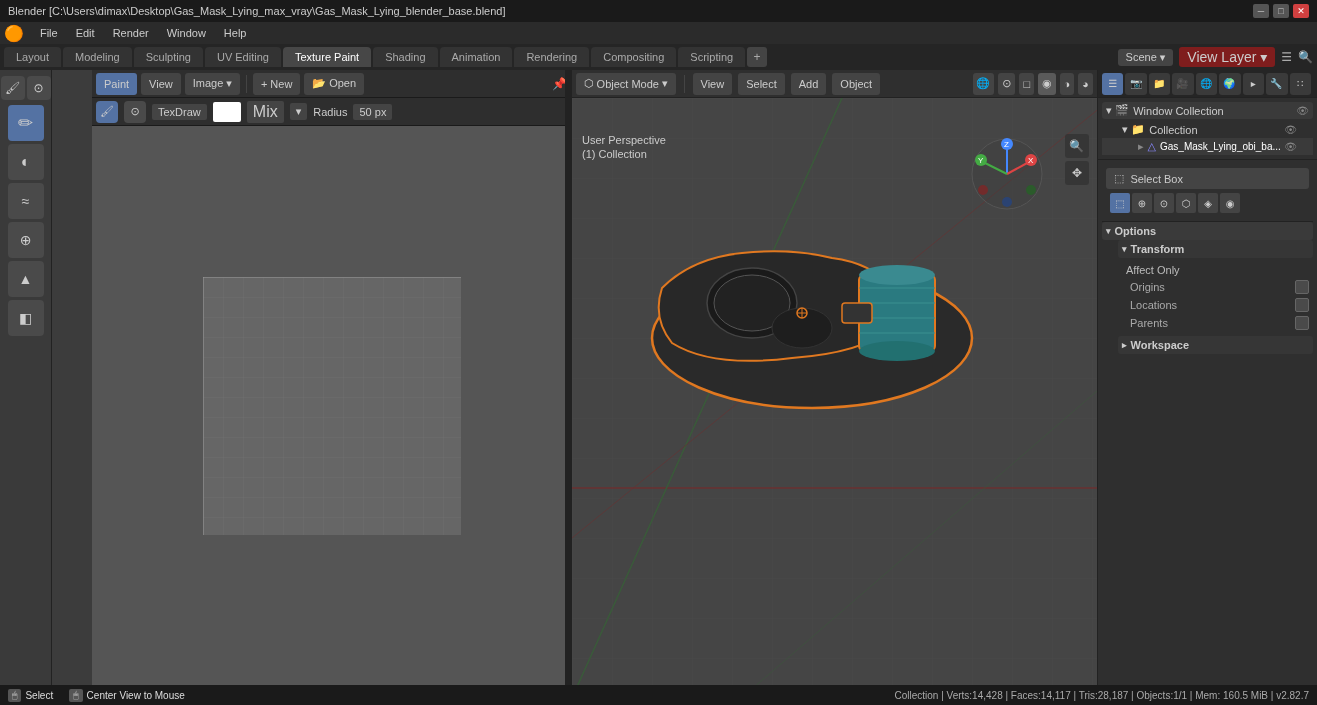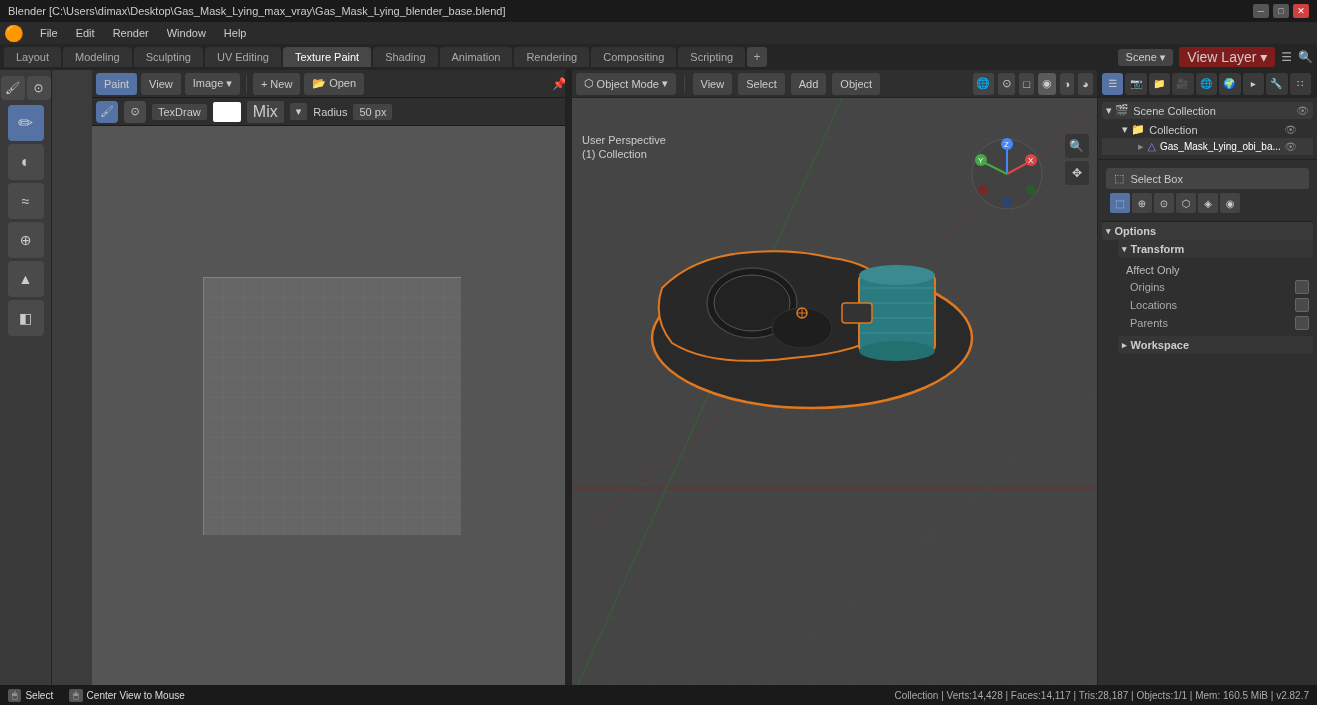--- a/index.html
+++ b/index.html
@@ -654,21 +654,21 @@
       <div class="rpanel-tab">🌍</div>
       <div class="rpanel-tab">▸</div>
       <div class="rpanel-tab">🔧</div>
       <div class="rpanel-tab">∷</div>
     </div>
 
     <div id="scene-collection-area">
       <div class="collection-header">
         <span>▾</span>
         <span style="margin:0 4px;">🎬</span>
-        <span>Scene Collection</span>
+        <span>Window Collection</span>
         <span class="eye-icon">👁</span>
       </div>
       <div class="collection-item" style="padding-left:20px;">
         <span>▾</span>
         <span style="margin:0 4px;">📁</span>
         <span>Collection</span>
         <span class="eye-icon">👁</span>
       </div>
       <div class="collection-item" style="padding-left:36px; background:#3a3a3a;">
         <span style="color:#888;">▸</span>

